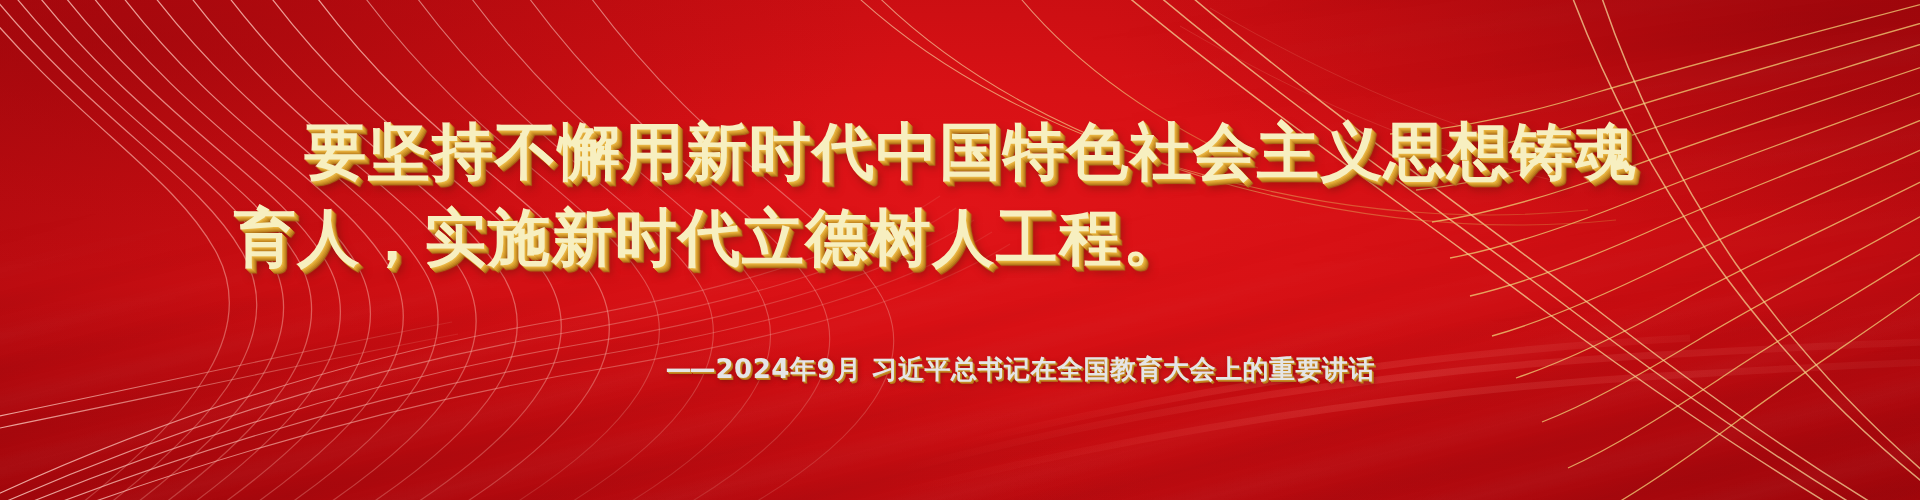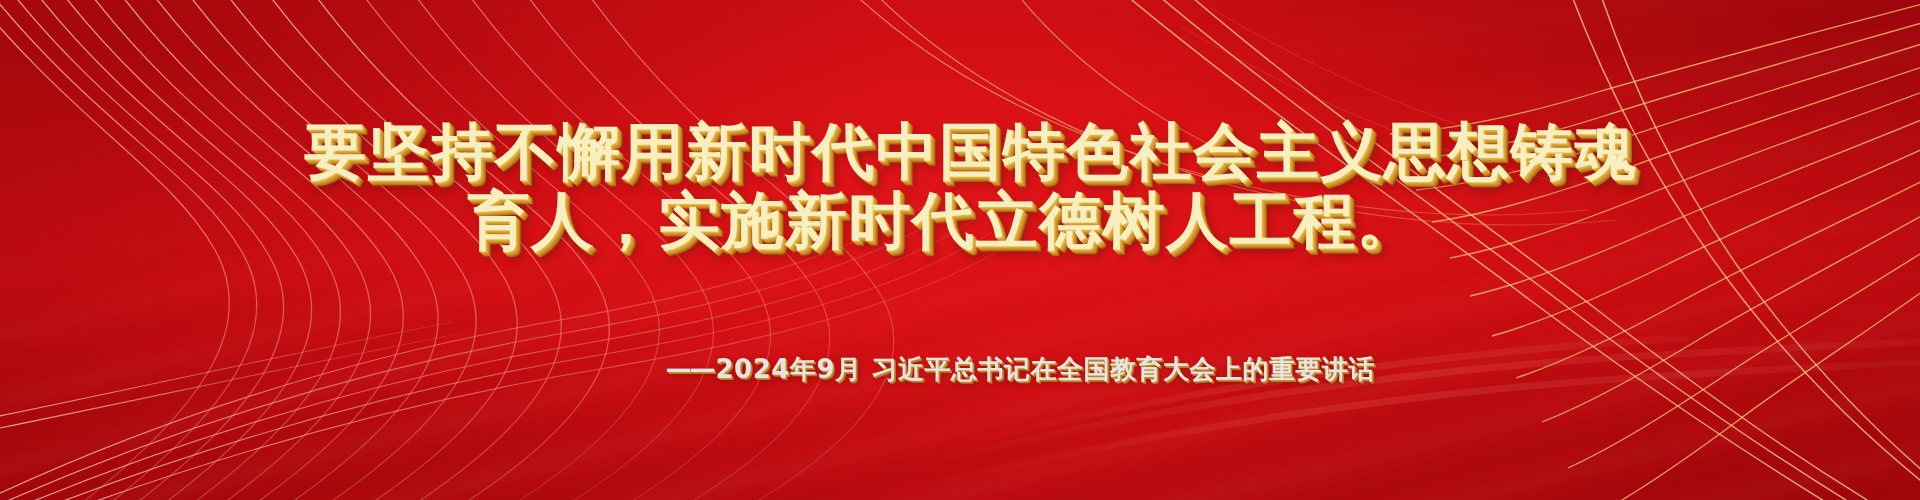--- a/index.html
+++ b/index.html
@@ -94,23 +94,22 @@
     text-shadow:
        1px 1px 0 #E8B542,
        2px 2px 0 #DCA433,
        3px 3px 0 #CE9328,
        4px 4px 0 #BE821F,
        5px 5px 1px #A96C17,
        6px 7px 8px rgba(90,20,8,0.55);
   }
   .hl-line-1 { padding-left: 22px; margin-top: 25px; }
   .hl-line-2 {
-    margin-top: 7px;
+    margin-top: 24px;
     padding-right: 500px;
-    text-align: right;
   }
 
   .attribution {
     position: absolute;
     right: 545px;
     top: 352px;
     font-size: 26px;
     font-weight: 700;
     letter-spacing: 0.5px;
     white-space: nowrap;

